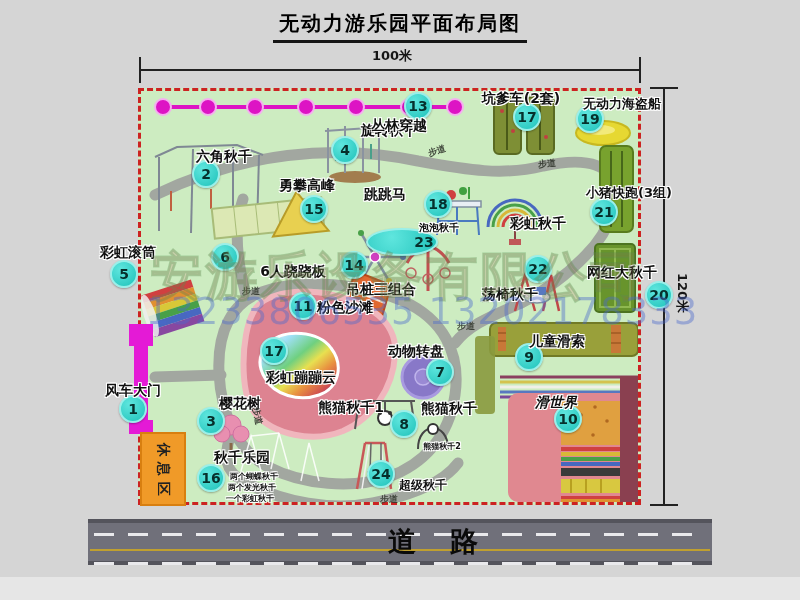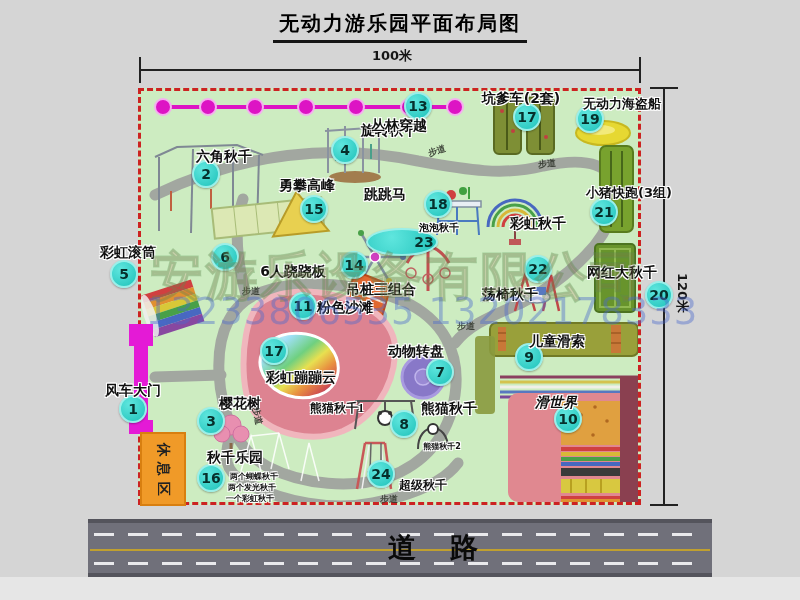--- a/index.html
+++ b/index.html
@@ -21,21 +21,21 @@
          background:radial-gradient(circle at 35% 30%,#5fe6de,#1fc2ba);border:2px solid #9aefe9;
          display:flex;align-items:center;justify-content:center;font-weight:bold;font-size:14px;color:#06302c;
          box-shadow:0 1px 2px rgba(0,0,0,.3);}
   #gate-cap-top,#gate-bar,#gate-cap-bottom{position:absolute;background:#e41ad6;}
   #gate-cap-top{left:129px;top:324px;width:24px;height:22px;}
   #gate-bar{left:134px;top:346px;width:14px;height:76px;}
   #gate-cap-bottom{left:129px;top:420px;width:24px;height:14px;}
   #rest-area{position:absolute;left:140px;top:432px;width:42px;height:70px;background:#f09a28;border:2px solid #d87f10;
              display:flex;flex-direction:column;align-items:center;justify-content:center;gap:2px;}
   #rest-area span{display:block;font-size:14px;font-weight:bold;color:#222;transform:rotate(90deg);line-height:1.25;}
-  #road{position:absolute;left:88px;top:519px;width:624px;height:58px;background:#70707a;
+  #road{position:absolute;left:88px;top:519px;width:624px;height:46px;background:#70707a;
         border-top:4px solid #54545c;border-bottom:4px solid #54545c;box-sizing:border-box;padding-left:47px;}
   .road-dash{position:absolute;left:6px;right:6px;height:3px;
              background:repeating-linear-gradient(90deg,#e9e9ec 0 20px,rgba(0,0,0,0) 20px 34px);}
   #road-yellow{position:absolute;left:2px;right:2px;top:26px;height:2px;background:#c0a030;}
   #road-label{position:absolute;left:345px;top:50%;transform:translate(-50%,-50%);font-size:28px;font-weight:bold;
               color:#0a0a0a;letter-spacing:34px;padding-left:34px;white-space:nowrap;}
   #below-road{position:absolute;left:0;top:577px;width:800px;height:23px;background:#e6e6e6;}
   #wm-company{position:absolute;left:398px;top:277px;transform:translate(-50%,-50%);font-size:52px;font-weight:bold;
               white-space:nowrap;color:rgba(190,70,70,.16);-webkit-text-stroke:1.2px rgba(80,150,80,.32);letter-spacing:3px;}
   #wm-phones{position:absolute;left:422px;top:311px;transform:translate(-50%,-50%);font-size:37px;font-weight:normal;
@@ -357,39 +357,39 @@
       <div class="lbl" style="left: 345px; top: 308px; font-size: 14px;">粉色沙滩</div>
       <div class="badge" style="left: 274px; top: 351px;">17</div>
       <div class="lbl" style="left: 301px; top: 378px; font-size: 14px;">彩虹蹦蹦云</div>
       <div class="badge" style="left: 418px; top: 106px;">13</div>
       <div class="lbl" style="left: 399px; top: 126px; font-size: 14px;">丛林穿越</div>
       <div class="badge" style="left: 354px; top: 265px;">14</div>
       <div class="lbl" style="left: 381px; top: 290px; font-size: 14px;">吊桩三组合</div>
       <div class="badge" style="left: 314px; top: 209px;">15</div>
       <div class="lbl" style="left: 307px; top: 186px; font-size: 14px;">勇攀高峰</div>
       <div class="badge" style="left: 211px; top: 478px;">16</div>
-      <div class="lbl" style="left: 235px; top: 458px; font-size: 14px;">秋千乐园</div>
+      <div class="lbl" style="left: 242px; top: 458px; font-size: 14px;">秋千乐园</div>
       <div class="badge" style="left: 527px; top: 117px;">17</div>
       <div class="lbl" style="left: 521px; top: 99px; font-size: 14px;">坑爹车(2套)</div>
       <div class="badge" style="left: 438px; top: 204px;">18</div>
       <div class="lbl" style="left: 385px; top: 195px; font-size: 14px;">跳跳马</div>
       <div class="badge" style="left: 590px; top: 119px;">19</div>
       <div class="lbl" style="left: 622px; top: 104px; font-size: 13px;">无动力海盗船</div>
       <div class="badge" style="left: 619px; top: 295px; margin-left: 40px;">20</div>
       <div class="lbl" style="left: 622px; top: 273px; font-size: 14px;">网红大秋千</div>
       <div class="badge" style="left: 604px; top: 212px;">21</div>
       <div class="lbl" style="left: 629px; top: 193px; font-size: 13px;">小猪快跑(3组)</div>
       <div class="badge" style="left: 538px; top: 269px;">22</div>
       <div class="lbl" style="left: 510px; top: 295px; font-size: 14px;">荡椅秋千</div>
       <div class="badge" style="left: 402px; top: 242px; padding-left: 44px;">23</div>
       <div class="lbl" style="left: 439px; top: 228px; font-size: 10px; text-align: right;">泡泡秋千</div>
       <div class="badge" style="left: 381px; top: 474px;">24</div>
       <div class="lbl" style="left: 423px; top: 485px; font-size: 12px;">超级秋千</div>
       <div class="lbl" style="left: 538px; top: 224px; font-size: 14px;">彩虹秋千</div>
-      <div class="lbl" style="left: 337px; top: 408px; font-size: 12px; font-family: Liberation Serif, serif;">熊猫秋千1</div>
+      <div class="lbl" style="left: 351px; top: 408px; font-size: 14px;">熊猫秋千1</div>
       <div class="lbl" style="left: 442px; top: 446px; font-size: 8px;">熊猫秋千2</div>
       <div class="lbl" style="left: 254px; top: 476px; font-size: 8px;">两个蝴蝶秋千</div>
       <div class="lbl" style="left: 252px; top: 487px; font-size: 8px;">两个发光秋千</div>
       <div class="lbl" style="left: 250px; top: 498px; font-size: 8px;">一个彩虹秋千</div>
       <div class="walk" style="left: 437px; top: 151px; font-size: 9px; transform: translate(-50%, -50%) rotate(-18deg);">步道</div>
       <div class="walk" style="left: 547px; top: 164px; font-size: 9px; transform: translate(-50%, -50%) rotate(-5deg);">步道</div>
       <div class="walk" style="left: 251px; top: 291px; font-size: 9px;">步道</div>
       <div class="walk" style="left: 257px; top: 416px; font-size: 9px; transform: translate(-50%, -50%) rotate(78deg);">步道</div>
       <div class="walk" style="left: 389px; top: 499px; font-size: 9px;">步道</div>
       <div class="walk" style="left: 466px; top: 326px; font-size: 9px;">步道</div>

